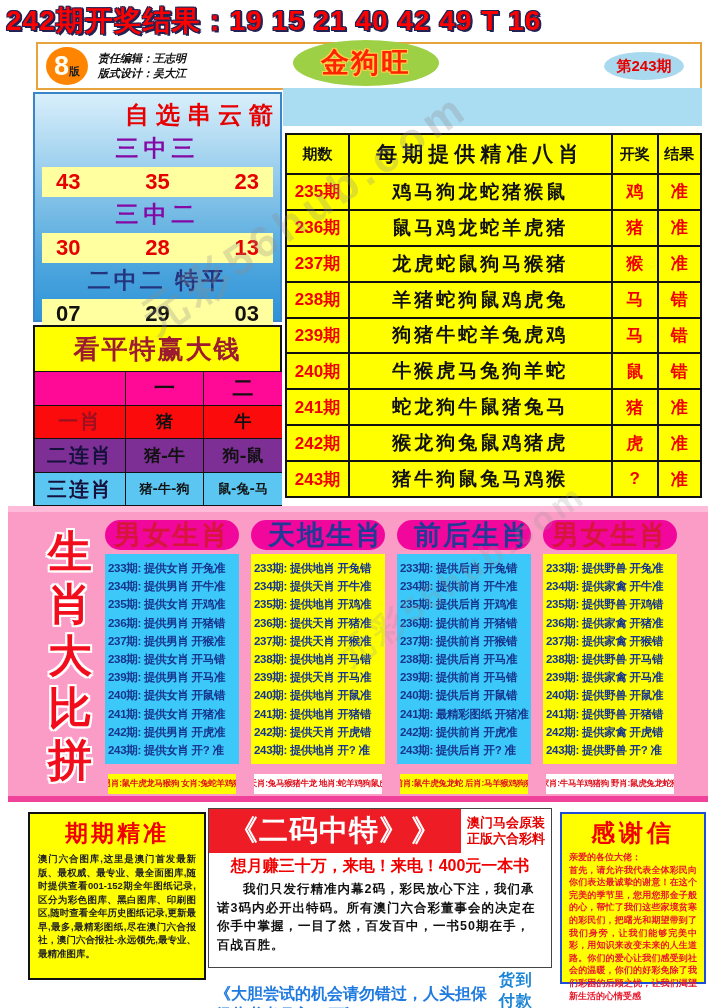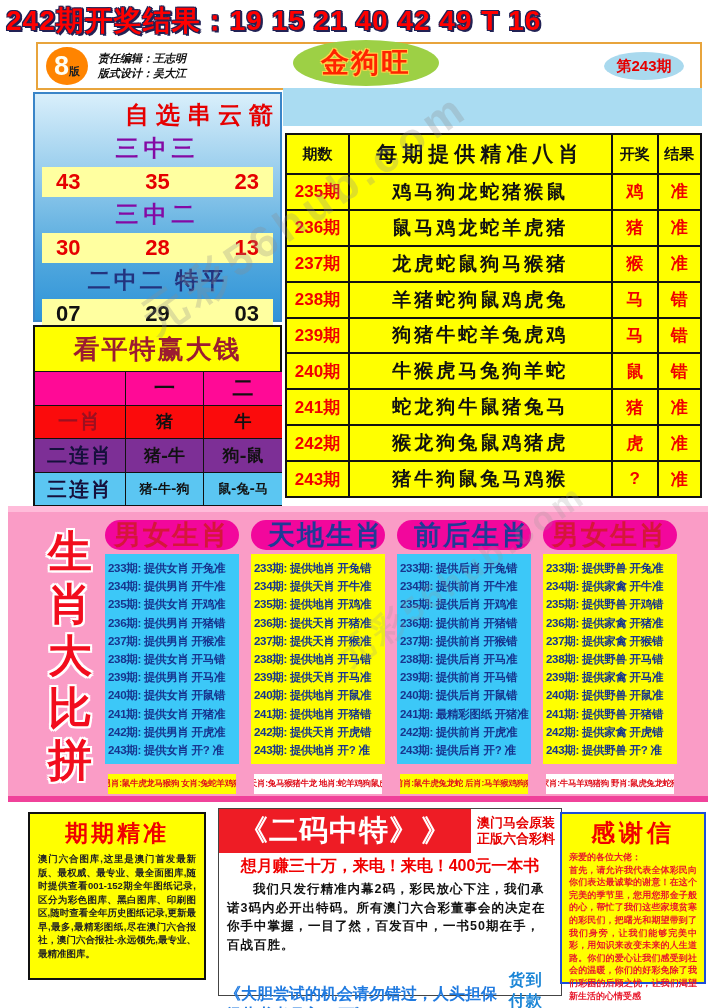--- a/index.html
+++ b/index.html
@@ -87,21 +87,21 @@
   .zrow{font-size:11.5px;line-height:18.2px;color:#17358e;white-space:nowrap;letter-spacing:-0.3px;}
   .zfoot{position:absolute;bottom:2px;left:3px;right:3px;height:20px;display:flex;align-items:center;
     justify-content:center;font-size:8.5px;color:#e1121f;letter-spacing:-0.3px;white-space:nowrap;overflow:hidden;}
   .zfoot.yellow{background:#ffff00;}
   .zfoot.white{background:#ffffff;}
 
   
   .bl{left:28px;top:812px;width:178px;height:168px;background:#ffff00;border:2px solid #111;box-sizing:border-box;}
   .bl-title{text-align:center;font-size:23px;color:#f00000;letter-spacing:3px;margin-top:4px;}
   .bl-body{margin:3px 8px 0 8px;font-size:9.5px;line-height:13.5px;color:#222;text-align:justify;}
-  .bc{left:218px;top:808px;width:344px;height:188px;background:#fff;border:1px solid #444;box-sizing:border-box;}
+  .bc{left:208px;top:808px;width:344px;height:160px;background:#fff;border:1px solid #444;box-sizing:border-box;}
   .bc-banner{display:flex;height:44px;}
   .bc-red{background:#ee1c25;width:252px;display:flex;align-items:center;justify-content:center;color:#fff;}
   .bc-red .t{font-size:29px;letter-spacing:1px;}
   .bc-red .chev{font-size:30px;margin-left:2px;}
   .bc-tags{flex:1;display:flex;flex-direction:column;align-items:center;justify-content:center;
     color:#e60000;font-size:13px;line-height:16px;}
   .bc-slogan{text-align:center;color:#f00000;font-size:16px;margin-top:3px;letter-spacing:0;}
   .bc-body{margin:3px 8px 0 8px;font-size:12.5px;line-height:18.5px;color:#111;text-indent:26px;letter-spacing:1px;}
   .bc-foot{display:flex;align-items:center;justify-content:space-between;margin:2px 6px 0 6px;}
   .bc-note{color:#1f7ae0;font-size:16px;margin-top:28px;}

